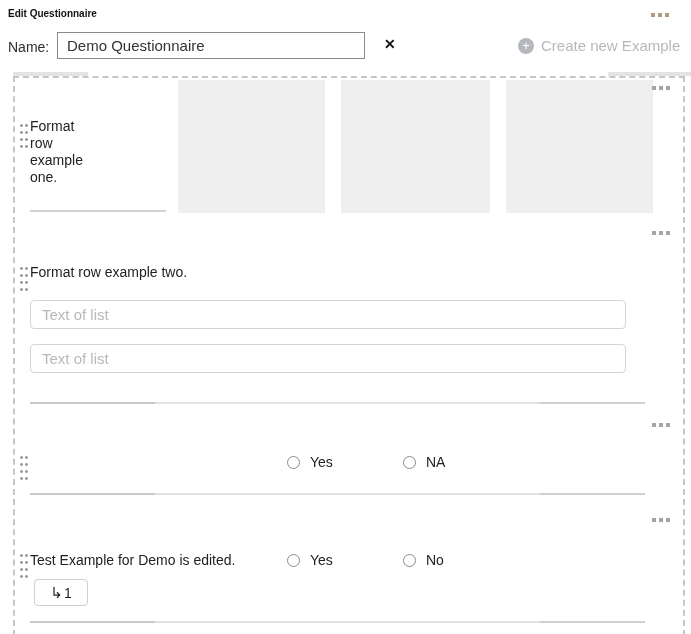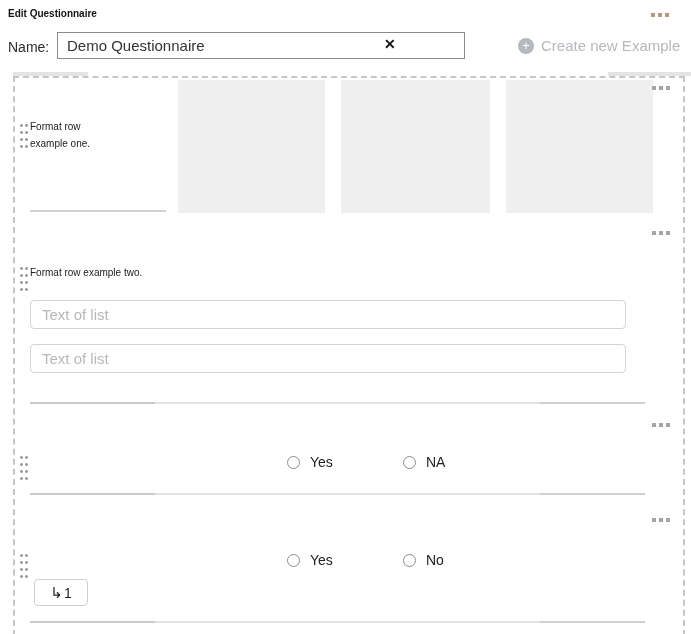--- a/index.html
+++ b/index.html
@@ -7,21 +7,21 @@
     font-family:"Liberation Sans", sans-serif; }
   body { position:relative; }
 
   
   .page-title { position:absolute; left:8px; top:8px; font-size:10px; font-weight:bold; color:#121212; }
   .dots { width:18px; height:4px;
     background:linear-gradient(to right,currentColor 0 4px,transparent 4px 7px,currentColor 7px 11px,transparent 11px 14px,currentColor 14px 18px);
     cursor:pointer; }
   .header-dots { position:absolute; left:651px; top:13px; color:#b09a85; }
   .name-label { position:absolute; left:8px; top:39px; font-size:14px; color:#2d2d2d; }
-  .name-input { position:absolute; left:57px; top:32px; width:408px; height:27px;
+  .name-input { position:absolute; left:57px; top:32px; width:308px; height:27px;
     border:1px solid #8a8a8a; font-size:15px; color:#333; padding:0 30px 0 9px;
     font-family:"Liberation Sans", sans-serif; outline:none; background:#fff; }
   .name-clear { position:absolute; left:384px; top:37px; font-size:14px; font-weight:bold;
     color:#111; cursor:pointer; line-height:1; }
   .create-btn { position:absolute; left:518px; top:37px; display:flex; align-items:center;
     gap:7px; color:#b5b9bd; font-size:15px; cursor:default; }
   .plus-circle { width:16px; height:16px; border-radius:50%; background:#b5b9bd; color:#fff;
     display:flex; align-items:center; justify-content:center; font-size:13px; line-height:1;
     padding-bottom:1px; }
 
@@ -47,21 +47,21 @@
   .c4 .card-dots { top:13px; }
 
   .drag-handle { position:absolute; left:4px; width:10px; height:28px; cursor:grab;
     background-image:radial-gradient(circle,#9a9a9a 1.3px,transparent 1.5px);
     background-size:5px 7px; }
   .c1 .drag-handle { top:44px; }
   .c2 .drag-handle { top:40px; }
   .c3 .drag-handle { top:44px; }
   .c4 .drag-handle { top:47px; }
 
-  .qtext { font-size:10px; color:#222; line-height:17px; }
+  .qtext { font-size:14px; color:#222; line-height:17px; }
 
   
   .gray-box { position:absolute; top:2px; height:133px; background:#efeff0; }
   .gray-box.b1 { left:163px; width:147px; }
   .gray-box.b2 { left:326px; width:149px; }
   .gray-box.b3 { left:491px; width:147px; }
   .q1-label { position:absolute; left:15px; top:40px; width:136px; height:94px;
     border-bottom:2px solid #d2d2d2; }
   .q1-label span { display:block; width:62px; }
   .date-field { position:absolute; left:75px; top:42px; width:165px; height:28px;
@@ -155,20 +155,21 @@
     <div class="radio-opt p2">
       <span class="radio-circle"></span>
       <span class="radio-label">NA</span>
     </div>
     <div class="divider"></div>
   </div>
 
   <div class="qcard c4">
     <div class="dots card-dots"></div>
     <div class="drag-handle"></div>
+    <div class="q4-label qtext">Test Example for Demo is edited.</div>
     <div class="radio-opt p1">
       <span class="radio-circle"></span>
       <span class="radio-label">Yes</span>
     </div>
     <div class="radio-opt p2">
       <span class="radio-circle"></span>
       <span class="radio-label">No</span>
     </div>
     <button class="branch-btn">
       <span class="branch-arrow">↳</span>

